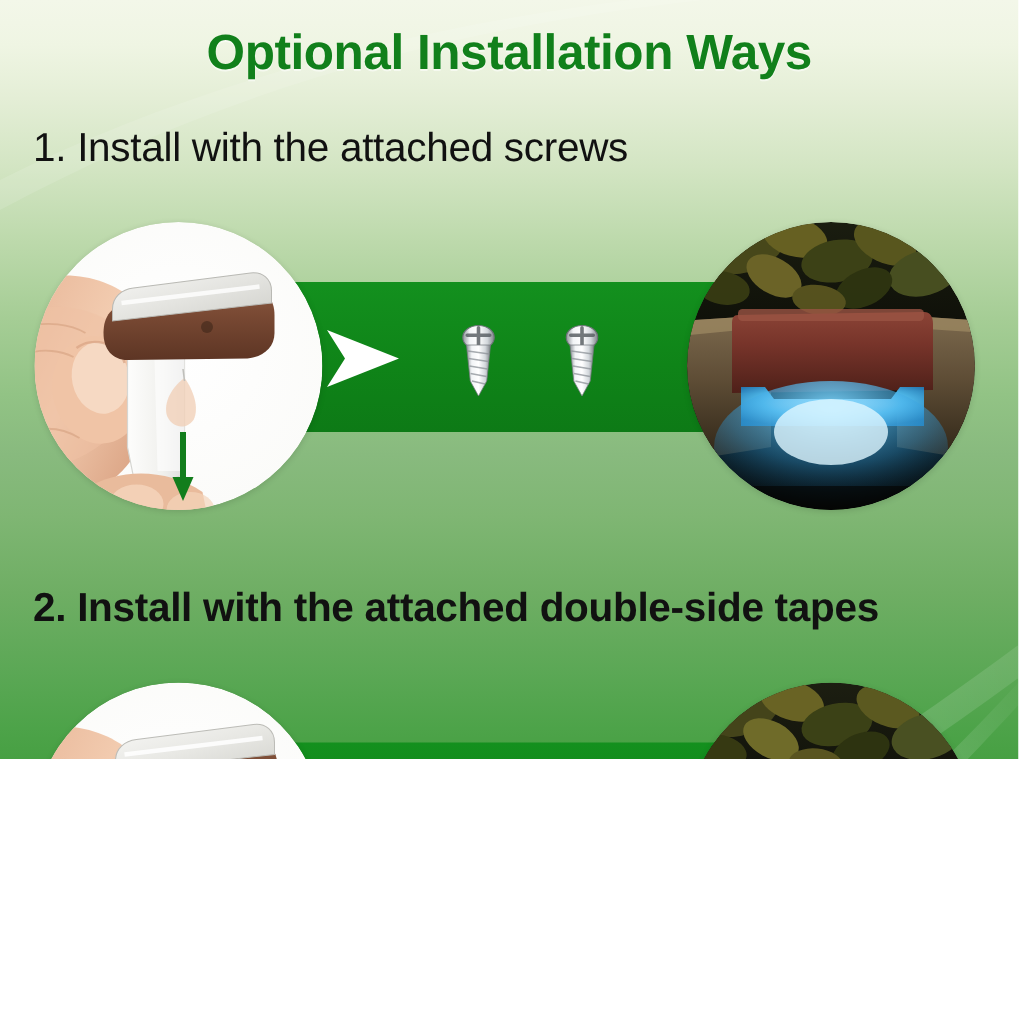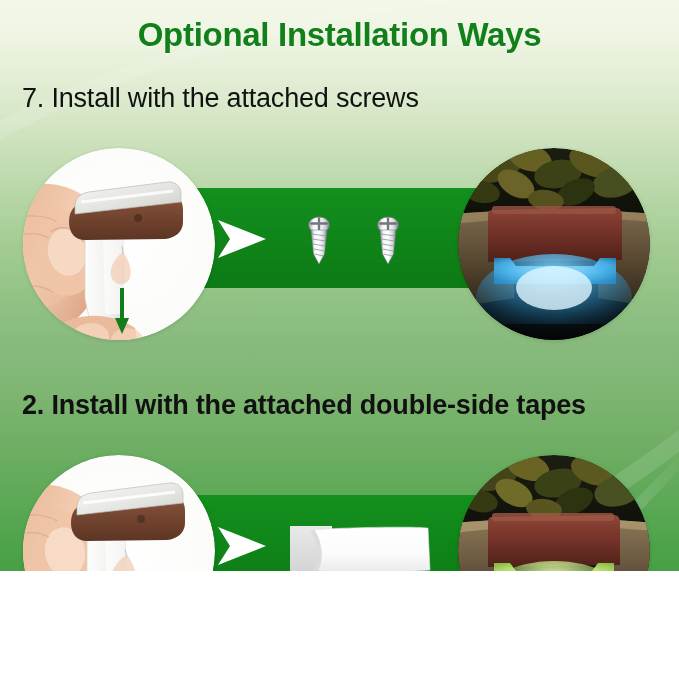--- a/index.html
+++ b/index.html
@@ -3,21 +3,21 @@
 <meta charset="utf-8">
 <style>
   * { box-sizing: border-box; margin: 0; padding: 0; }
   html, body {
     width: 679px; height: 679px;
     overflow: hidden;
     font-family: "Liberation Sans", sans-serif;
   }
   #page {
     position: relative;
-    width: 679px; height: 571px;
+    width: 679px; height: 506px;
     background:
       linear-gradient(180deg,
         #f3f7e9 0%,
         #eff5e3 6%,
         #e4eed6 13%,
         #d3e5c3 22%,
         #bcd9ab 32%,
         #a5cd95 42%,
         #92c385 52%,
         #88ba7e 60%,
@@ -117,21 +117,21 @@
         <stop offset="100%" stop-color="#ffffff" stop-opacity="0.02"></stop>
       </linearGradient>
     </defs>
     <path d="M 120,679 C 300,660 470,585 679,430 L 679,452 C 470,606 310,672 150,679 Z" fill="url(#swGrad)"></path>
     <path d="M 430,679 C 520,610 600,540 679,455 L 679,470 C 600,556 525,625 452,679 Z" fill="url(#swGrad2)"></path>
     <path d="M 0,120 C 120,60 260,20 420,0 L 470,0 C 280,20 130,70 0,140 Z" fill="#ffffff" opacity="0.12"></path>
   </svg>
 
   <div class="title">Optional Installation Ways</div>
 
-  <div class="step-heading" id="heading-1">7. Install with the attached screws</div>
+  <div class="step-heading" id="heading-1">1. Install with the attached screws</div>
 
   <div class="band" id="band-1"></div>
 
   <svg class="arrow" id="arrow-1" viewBox="0 0 52 46">
     <path d="M 2,4 L 50,23 L 2,42 L 14,23 Z" fill="#ffffff"></path>
   </svg>
 
   <svg class="screw" id="screw-1" viewBox="0 0 24 52">
     <defs>
       <linearGradient id="metalG" x1="0" y1="0" x2="1" y2="0">

